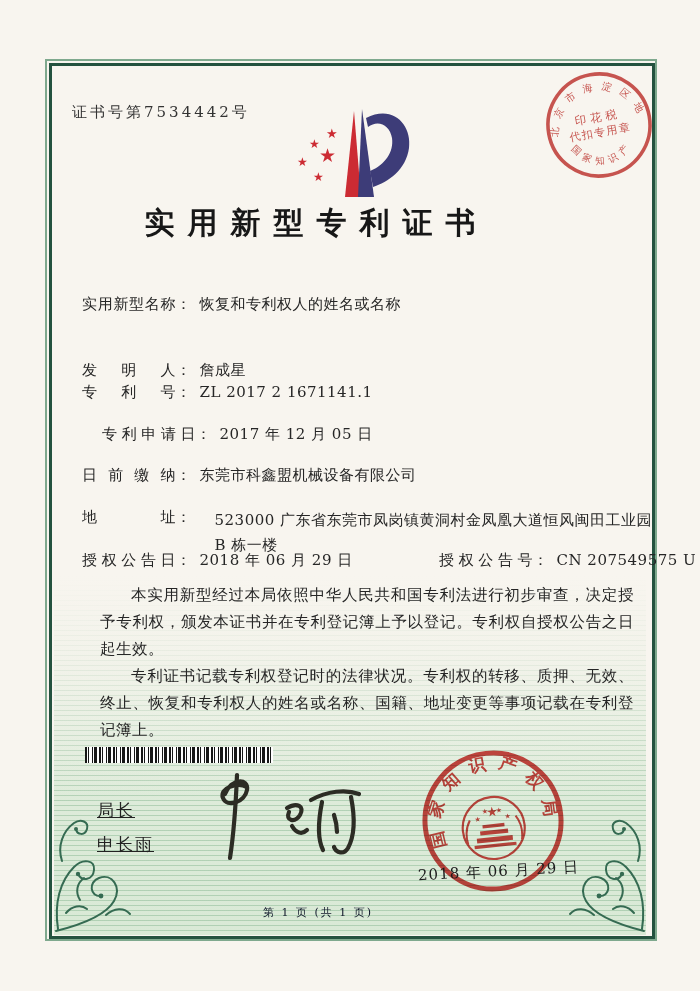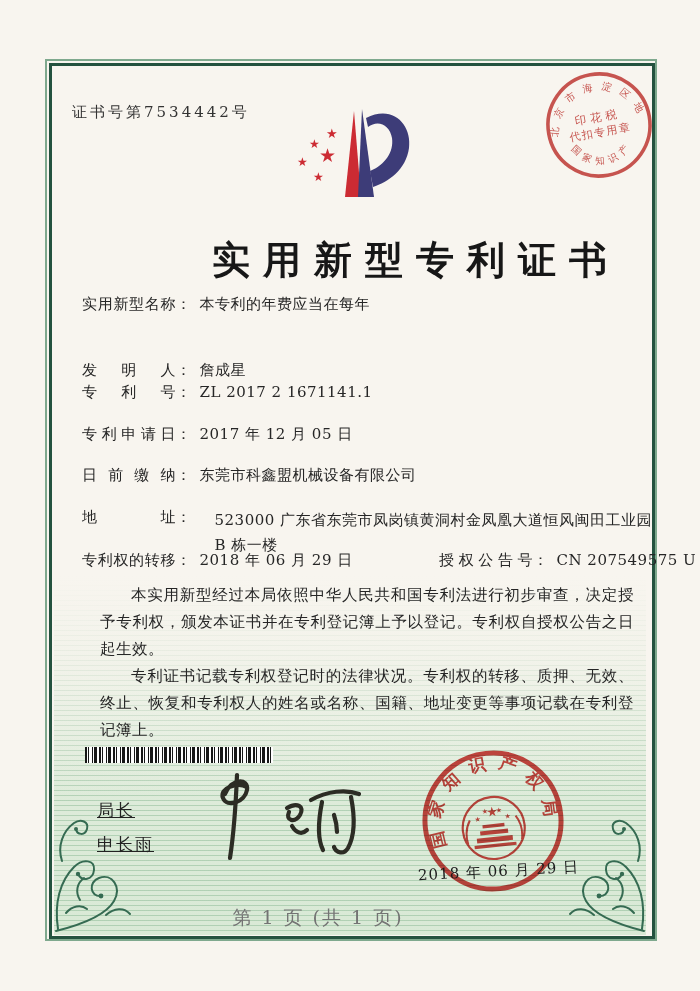--- a/index.html
+++ b/index.html
@@ -12,21 +12,21 @@
 
   
   .guilloche{position:absolute;left:54px;top:575px;width:592px;height:360px;z-index:1;
     background:
       repeating-linear-gradient(to bottom, rgba(110,168,124,.38) 0 1px, rgba(255,255,255,0) 1px 5px),
       linear-gradient(rgba(214,233,212,.55), rgba(206,229,205,.75));}
   .guilloche-fade{position:absolute;left:54px;top:575px;width:592px;height:360px;z-index:1;
     background:linear-gradient(to bottom,#f8f5ef 0%, rgba(248,245,239,.75) 22%, rgba(248,245,239,0) 62%);}
 
   .cert-no{position:absolute;left:72px;top:103px;font-size:15px;letter-spacing:3px;color:#333;z-index:4;}
-  .title{position:absolute;left:0;right:0;top:203px;text-align:right;font-size:38px;font-weight:700;letter-spacing:13px;text-indent:13px;color:#171717;z-index:4;margin-top:32px;}
+  .title{position:absolute;left:0;right:0;top:203px;text-align:center;font-size:30px;font-weight:700;letter-spacing:13px;text-indent:13px;color:#171717;z-index:4;}
 
   .logo{position:absolute;left:282px;top:100px;z-index:4;}
 
   .row{position:absolute;left:82px;font-size:15px;letter-spacing:.5px;z-index:4;white-space:nowrap;}
   .flabel{display:inline-block;width:94px;text-align:justify;text-align-last:justify;text-justify:inter-character;vertical-align:top;}
   .fvalue{margin-left:8px;}
   .fvalue.wrap{display:inline-block;white-space:normal;width:452px;vertical-align:top;line-height:25px;margin-left:23px;}
   .pair2{position:absolute;left:357px;top:0;white-space:nowrap;}
 
   .paras{position:absolute;left:100px;top:582px;width:534px;z-index:4;font-size:15.5px;line-height:27px;text-align:justify;letter-spacing:.5px;}
@@ -41,21 +41,21 @@
 
   .seal{position:absolute;left:408px;top:736px;z-index:5;transform:rotate(-6deg);opacity:.93;mix-blend-mode:multiply;}
   .seal-date{position:absolute;left:418px;top:862px;width:160px;z-index:6;font-size:15px;letter-spacing:1px;color:#1c1c1c;transform:rotate(-3deg);text-align:center;white-space:nowrap;}
 
   .tax-stamp{position:absolute;left:544px;top:70px;z-index:5;transform:rotate(-10deg);opacity:.88;mix-blend-mode:multiply;}
 
   .flourish{position:absolute;z-index:2;}
   .flourish.bl{left:50px;top:803px;}
   .flourish.br{left:554px;top:803px;transform:scaleX(-1);}
 
-  .footer{position:absolute;left:0;right:0;top:905px;text-align:center;font-size:19px;letter-spacing:2px;color:#737373;z-index:4;padding-left:16px;}
+  .footer{position:absolute;left:0;right:0;top:905px;text-align:center;font-size:11px;letter-spacing:2px;color:#0f172a;z-index:4;padding-left:16px;}
 
   text{font-family:"DejaVu Serif","Liberation Serif",serif;}
 </style>
 </head>
 <body>
 
 <div class="page">
 
   <div class="guilloche"></div>
   <div class="guilloche-fade"></div>
@@ -123,39 +123,39 @@
     <text x="55" y="51" fill="#c5403c" font-size="11.5" letter-spacing="4" text-anchor="middle">印花税</text>
     <text x="55" y="66" fill="#c5403c" font-size="11" letter-spacing="1.5" text-anchor="middle">代扣专用章</text>
     <text fill="#c5403c" font-size="9.5" letter-spacing="5">
       <textPath href="#taxArcBot" startOffset="1">国家知识产权局</textPath>
     </text>
   </svg>
 
   <div class="title">实用新型专利证书</div>
 
   <div class="row" style="top:295px;">
-    <span class="flabel">实用新型名称</span><span>：</span><span class="fvalue">本专利的年费应当在每年</span>
+    <span class="flabel">实用新型名称</span><span>：</span><span class="fvalue">恢复和专利权人的姓名或名称</span>
   </div>
   <div class="row" style="top:341px;margin-top:20px;">
     <span class="flabel">发明人</span><span>：</span><span class="fvalue">詹成星</span>
   </div>
   <div class="row" style="top:383px;">
     <span class="flabel">专利号</span><span>：</span><span class="fvalue">ZL 2017 2 1671141.1</span>
   </div>
-  <div class="row" style="top:425px;">
+  <div class="row" style="top:425px;margin-left:20px;">
     <span class="flabel">专利申请日</span><span>：</span><span class="fvalue">2017 年 12 月 05 日</span>
   </div>
   <div class="row" style="top:466px;">
     <span class="flabel">日前缴纳</span><span>：</span><span class="fvalue">东莞市科鑫盟机械设备有限公司</span>
   </div>
   <div class="row" style="top:508px;">
     <span class="flabel">地址</span><span>：</span><span class="fvalue wrap">523000 广东省东莞市凤岗镇黄洞村金凤凰大道恒风闽田工业园 B 栋一楼</span>
   </div>
   <div class="row" style="top:551px;">
-    <span class="flabel">专利权的转移</span><span>：</span><span class="fvalue">2018 年 06 月 29 日</span>
+    <span class="flabel">授权公告日</span><span>：</span><span class="fvalue">2018 年 06 月 29 日</span>
     <span class="pair2">
       <span class="flabel">授权公告号</span><span>：</span><span class="fvalue">CN 207549575 U</span>
     </span>
   </div>
 
   <div class="paras">
     <p>本实用新型经过本局依照中华人民共和国专利法进行初步审查，决定授予专利权，颁发本证书并在专利登记簿上予以登记。专利权自授权公告之日起生效。</p>
     <p>专利证书记载专利权登记时的法律状况。专利权的转移、质押、无效、终止、恢复和专利权人的姓名或名称、国籍、地址变更等事项记载在专利登记簿上。</p>
   </div>
 

